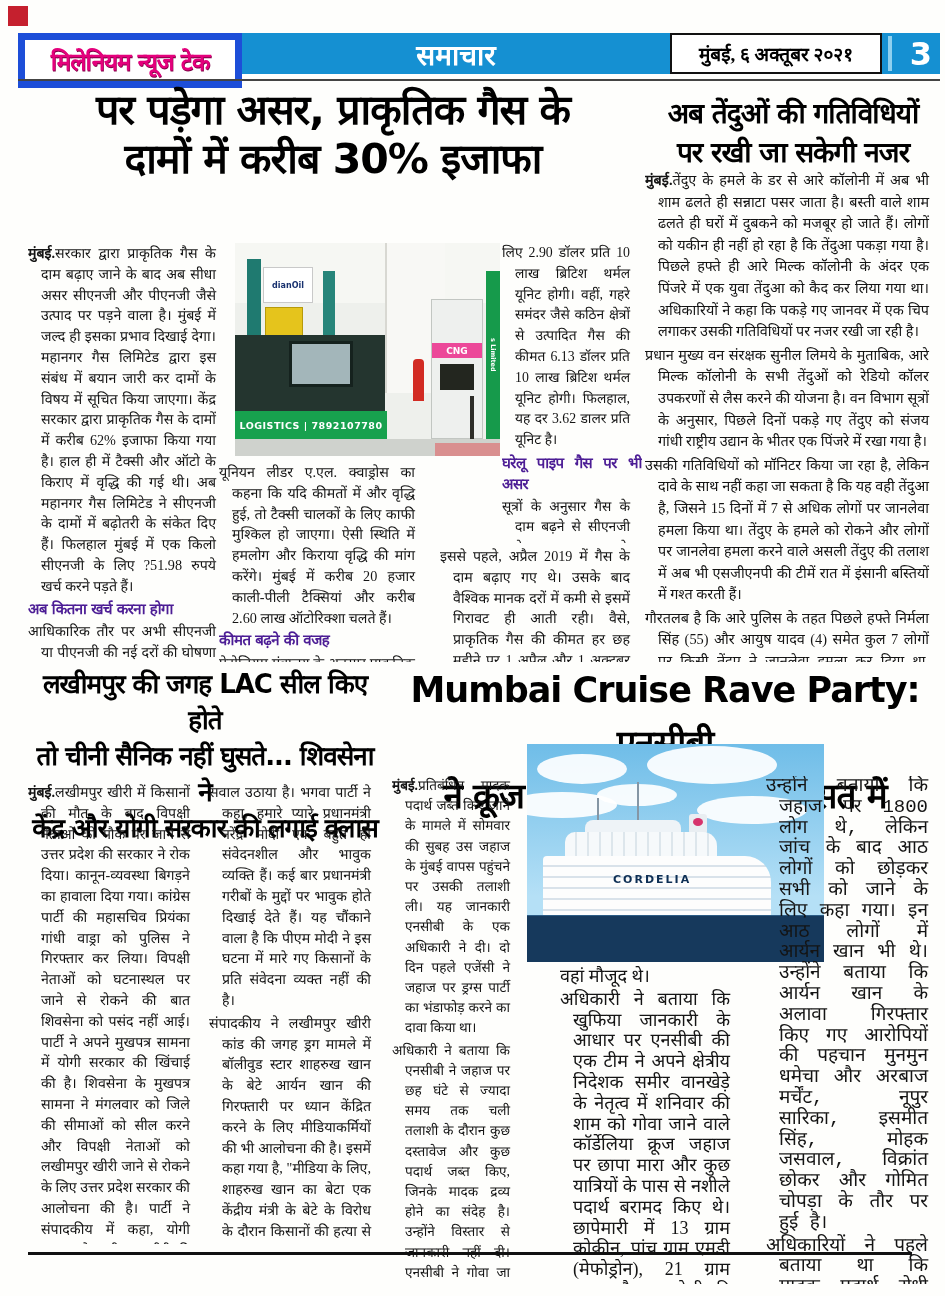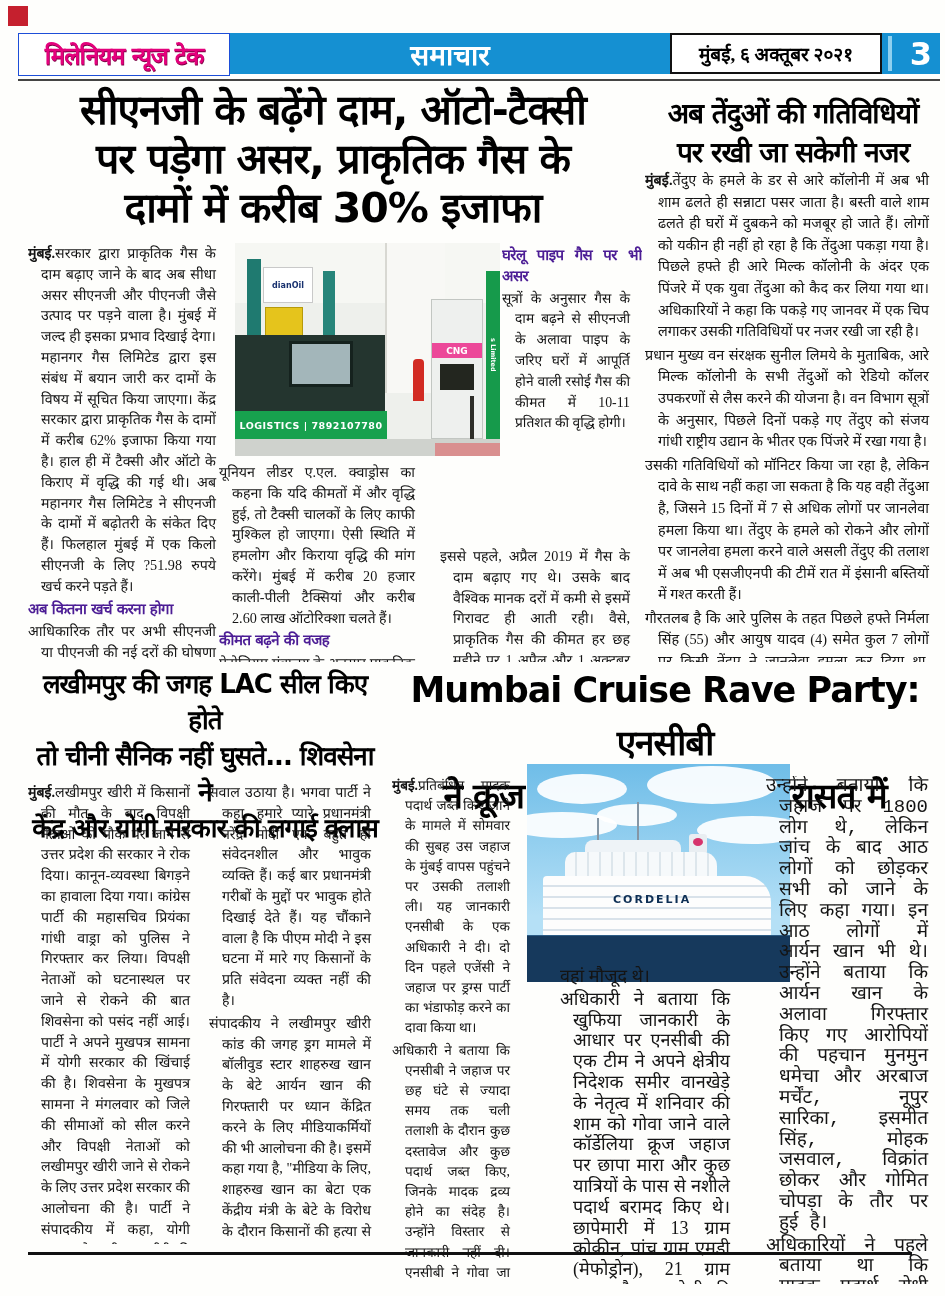--- a/index.html
+++ b/index.html
@@ -4,21 +4,21 @@
 <style>
   html,body { margin:0; padding:0; background:#ffffff; }
   #page {
     position:relative; width:945px; height:1296px; background:#fefefc;
     font-family:"Liberation Serif", serif; color:#111; overflow:hidden;
   }
   
   #corner-mark { position:absolute; left:8px; top:6px; width:20px; height:20px; background:#c5202e; }
   #header { position:absolute; left:18px; top:33px; width:922px; height:41px; display:flex; }
   #masthead {
-    background:#fff; width:210px; height:100%; border:1px solid #1d4ed8;
+    background:#fff; width:210px; height:100%; border:7px solid #1d4ed8;
     display:flex; align-items:center; justify-content:center;
     font-family:"DejaVu Sans", sans-serif; font-weight:900; font-size:24px;
     color:#e4007c; letter-spacing:-1px; text-shadow:0.5px 0.5px 0 #7a0043;
   }
   #section-band {
     flex:1; background:#1590d2; display:flex; align-items:center; justify-content:center;
     color:#fff; font-weight:bold; font-size:28px; font-family:"Liberation Serif", serif;
   }
   #date-box {
     width:212px; background:#fff; border:2px solid #111; box-sizing:border-box;
@@ -86,21 +86,21 @@
   #cng-photo .disp-screen { width:34px; height:26px; background:#23261f; margin:6px auto 0; }
   #cng-photo .disp-hose { width:4px; height:50px; background:#2d2d28; margin:6px 8px 0 auto; }
   #cng-photo .extinguisher { position:absolute; left:178px; top:116px; width:11px; height:42px; background:#d22b23; border-radius:4px 4px 0 0; }
   #cng-photo .ground { position:absolute; left:0; bottom:0; width:100%; height:17px; background:#cfd2cd; }
   #cng-photo .pink-floor { position:absolute; left:200px; bottom:0; width:65px; height:13px; background:#d98f8f; }
   #cng-photo .side-strip { position:absolute; right:0; top:28px; width:14px; height:168px; background:#169a4b;
                color:#fff; font:bold 6.5px "DejaVu Sans",sans-serif; writing-mode:vertical-rl;
                display:flex; align-items:center; justify-content:center; }
 
   
-  #cruise-photo { position:absolute; left:527px; top:764px; width:263px; height:218px; overflow:hidden;
+  #cruise-photo { position:absolute; left:527px; top:744px; width:297px; height:218px; overflow:hidden;
                   background:linear-gradient(#6fbde8, #b5e0f6 70%); }
   #cruise-photo .cloud { position:absolute; background:#fff; border-radius:50%; opacity:0.92; }
   #cruise-photo .sea { position:absolute; left:0; bottom:0; width:100%; height:46px; background:#16395c; }
   #cruise-photo .waterline { position:absolute; left:0; bottom:42px; width:100%; height:5px; background:#2d5d86; }
   #cruise-photo .hull { position:absolute; left:16px; bottom:44px; width:228px; height:62px; background:#fdfdfd;
                   border-radius:4px 26px 4px 4px;
                   background-image:repeating-linear-gradient(#fdfdfd 0 9px, #d9e2ea 9px 11px); }
   #cruise-photo .superstructure { position:absolute; left:38px; bottom:104px; width:152px; height:26px; background:#f6f9fb; border-radius:10px 14px 0 0;
                   background-image:repeating-linear-gradient(90deg, #f6f9fb 0 10px, #dde6ec 10px 12px); }
   #cruise-photo .bridge { position:absolute; left:58px; bottom:128px; width:96px; height:14px; background:#eef3f7; border-radius:8px 8px 0 0; }
@@ -122,21 +122,20 @@
     <div id="section-band">समाचार</div>
     <div id="date-box">मुंबई, ६ अक्तूबर २०२१</div>
     <div id="page-num-box">
       <div class="stripe"></div>
       <span>3</span>
     </div>
   </div>
   <div id="header-rule"></div>
 
   <div id="cng-headline" class="headline">
-    <div>सीएनजी के बढ़ेंगे दाम, ऑटो-टैक्सी</div>
     <div>पर पड़ेगा असर, प्राकृतिक गैस के</div>
     <div>दामों में करीब 30% इजाफा</div>
   </div>
 
   <div id="leo-headline" class="headline">
     <div>अब तेंदुओं की गतिविधियों</div>
     <div>पर रखी जा सकेगी नजर</div>
   </div>
 
   <div id="cng-col1" class="col">
@@ -166,20 +165,21 @@
     <div class="side-strip">s Limited</div>
   </div>
 
   <div id="cng-col2" class="col">
     <p>यूनियन लीडर ए.एल. क्वाड्रोस का कहना कि यदि कीमतों में और वृद्धि हुई, तो टैक्सी चालकों के लिए काफी मुश्किल हो जाएगा। ऐसी स्थिति में हमलोग और किराया वृद्धि की मांग करेंगे। मुंबई में करीब 20 हजार काली-पीली टैक्सियां और करीब 2.60 लाख ऑटोरिक्शा चलते हैं।</p>
     <h3>कीमत बढ़ने की वजह</h3>
     <p>पेट्रोलियम मंत्रालय के अनुसार प्राकृतिक गैस की कीमत 1 अक्टूबर से अगले छह महीने के</p>
   </div>
 
   <div id="cng-col3" class="col">
+    <p>लिए 2.90 डॉलर प्रति 10 लाख ब्रिटिश थर्मल यूनिट होगी। वहीं, गहरे समंदर जैसे कठिन क्षेत्रों से उत्पादित गैस की कीमत 6.13 डॉलर प्रति 10 लाख ब्रिटिश थर्मल यूनिट होगी। फिलहाल, यह दर 3.62 डालर प्रति यूनिट है।</p>
     <h3>घरेलू पाइप गैस पर भी असर</h3>
     <p>सूत्रों के अनुसार गैस के दाम बढ़ने से सीएनजी के अलावा पाइप के जरिए घरों में आपूर्ति होने वाली रसोई गैस की कीमत में 10-11 प्रतिशत की वृद्धि होगी।</p>
   </div>
 
   <div id="cng-col3b" class="col">
     <p>इससे पहले, अप्रैल 2019 में गैस के दाम बढ़ाए गए थे। उसके बाद वैश्विक मानक दरों में कमी से इसमें गिरावट ही आती रही। वैसे, प्राकृतिक गैस की कीमत हर छह महीने पर 1 अप्रैल और 1 अक्टूबर को तय की जाती है। यह दर अमेरिका, कनाडा और रूस जैसे गैस संसाधन वाले देशों में एक तिमाही के अंतर के साथ एक साल की कीमत के आधार पर तय की जाती है।</p>
   </div>
 
   <div id="leo-col" class="col">
     <p><b class="dl">मुंबई.</b><span>तेंदुए के हमले के डर से आरे कॉलोनी में अब भी शाम ढलते ही सन्नाटा पसर जाता है। बस्ती वाले शाम ढलते ही घरों में दुबकने को मजबूर हो जाते हैं। लोगों को यकीन ही नहीं हो रहा है कि तेंदुआ पकड़ा गया है। पिछले हफ्ते ही आरे मिल्क कॉलोनी के अंदर एक पिंजरे में एक युवा तेंदुआ को कैद कर लिया गया था। अधिकारियों ने कहा कि पकड़े गए जानवर में एक चिप लगाकर उसकी गतिविधियों पर नजर रखी जा रही है।</span></p>

